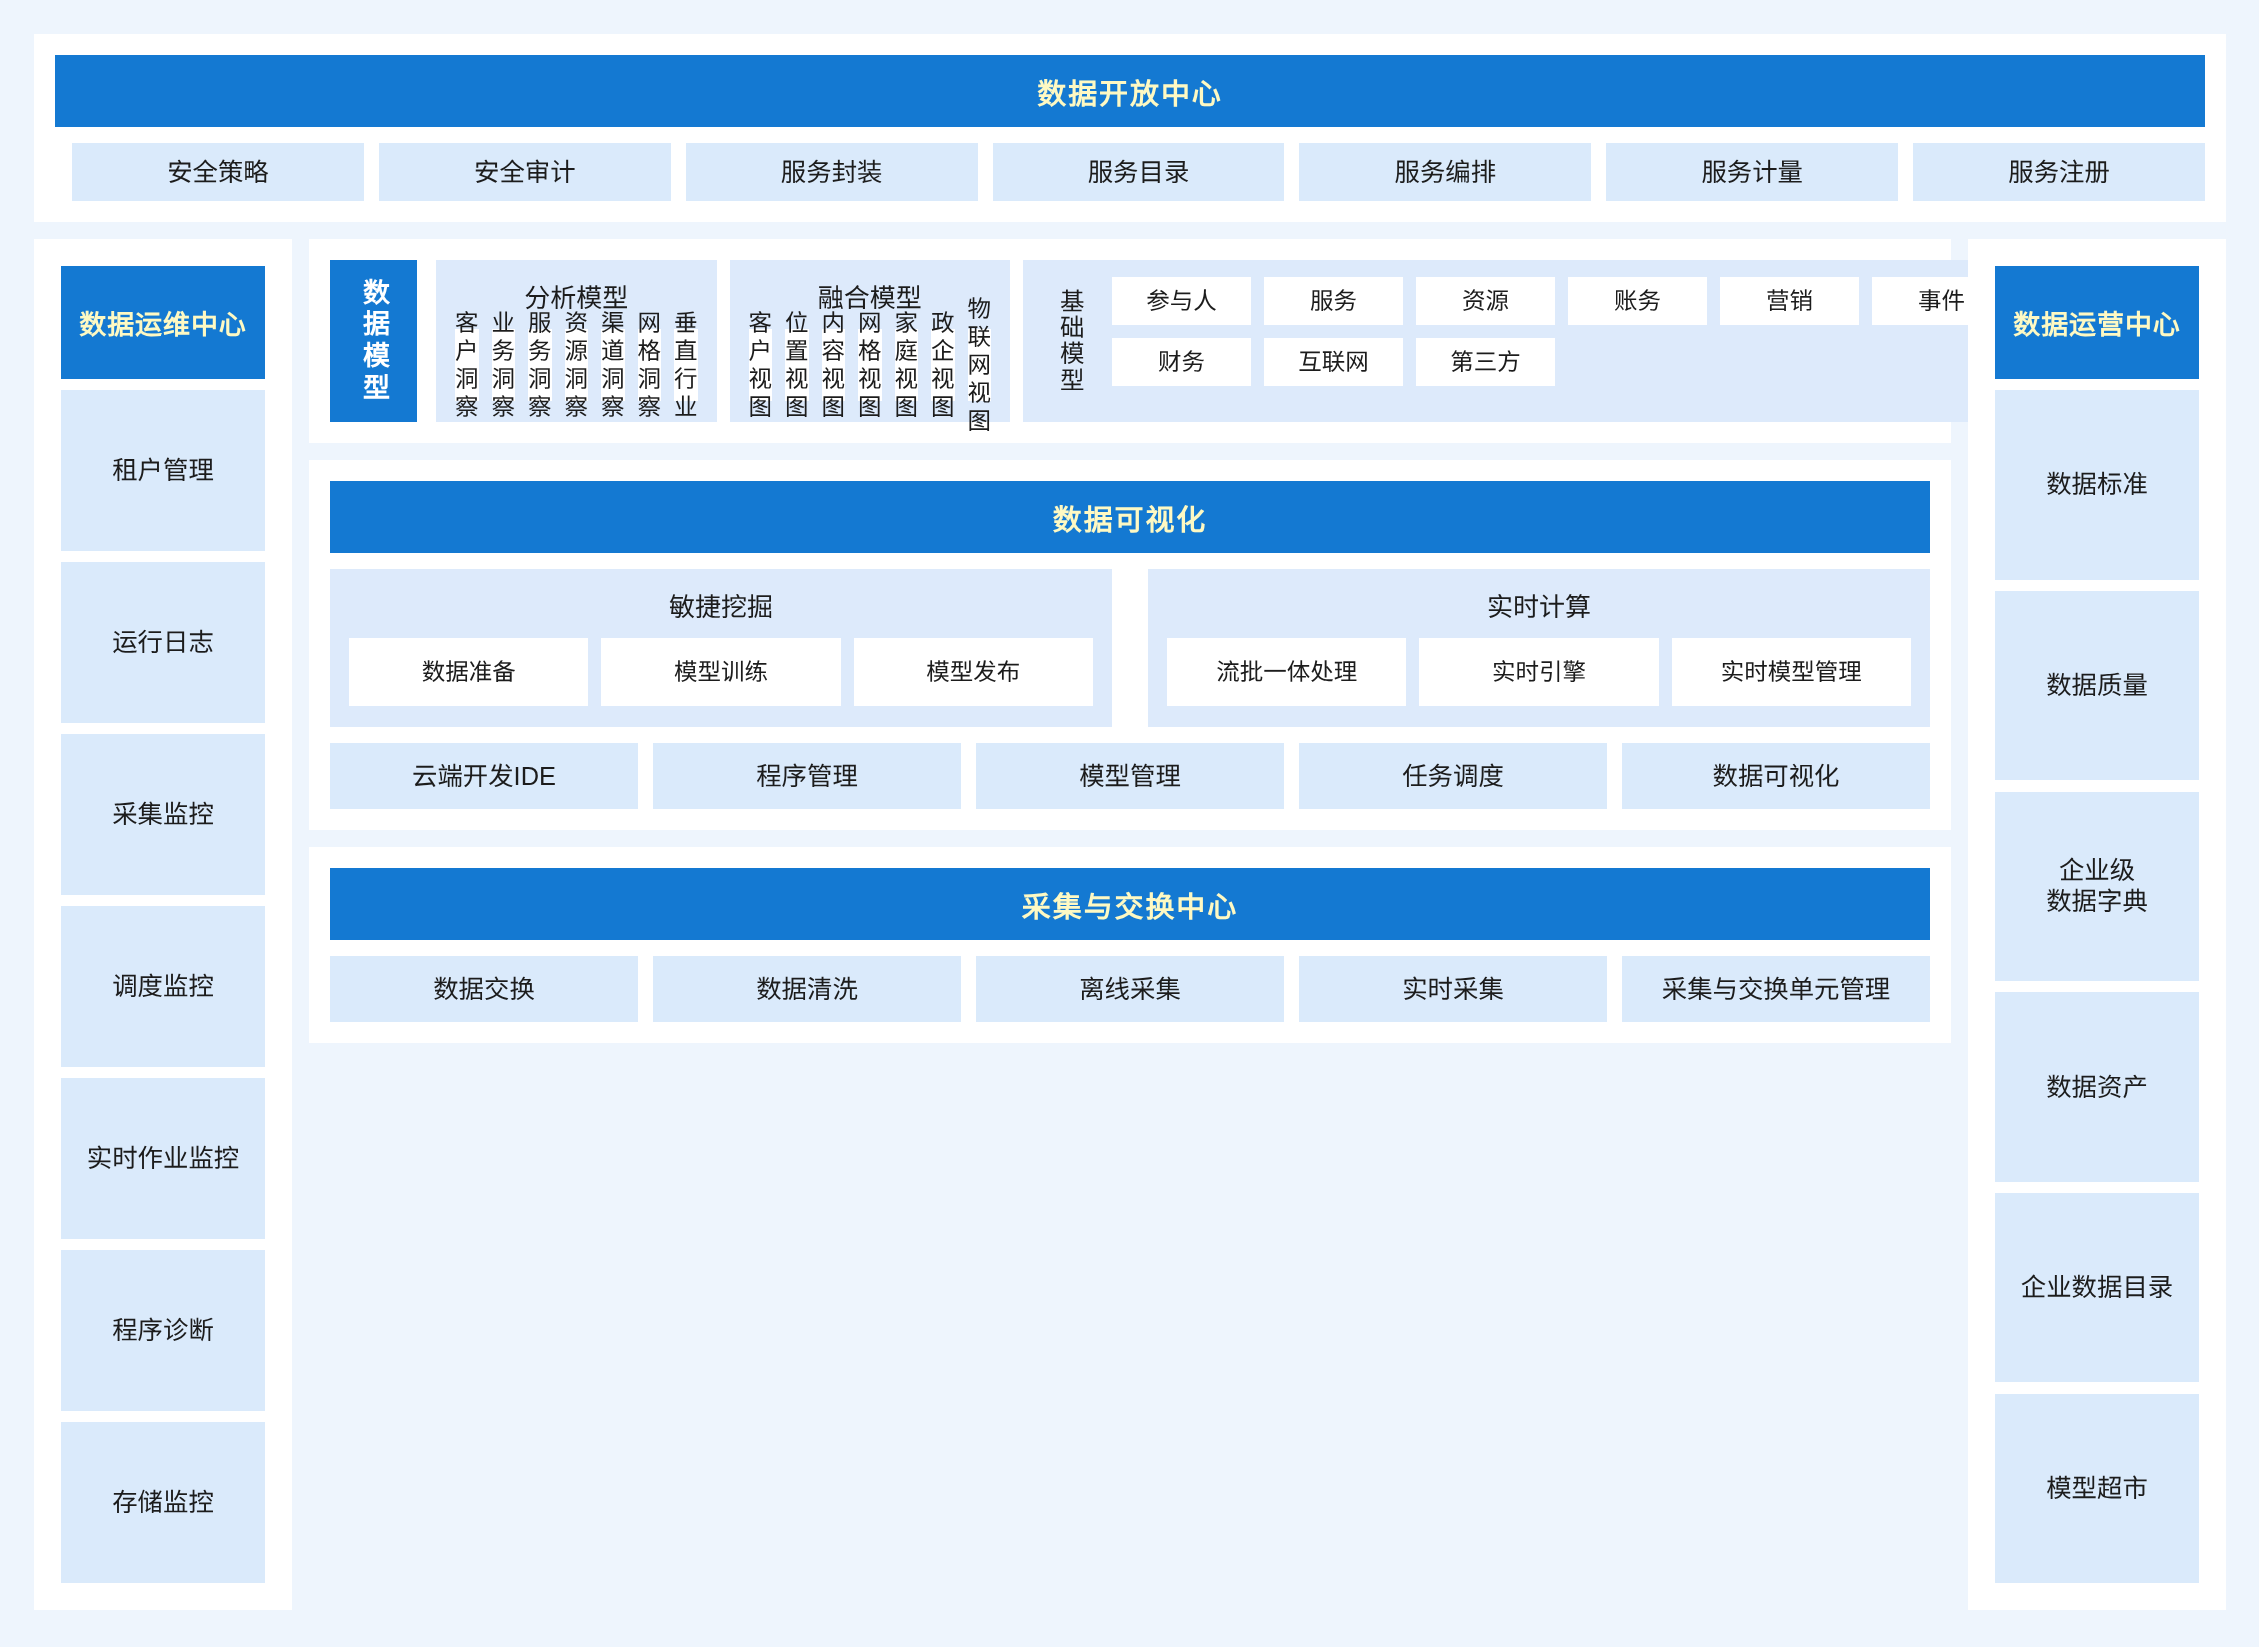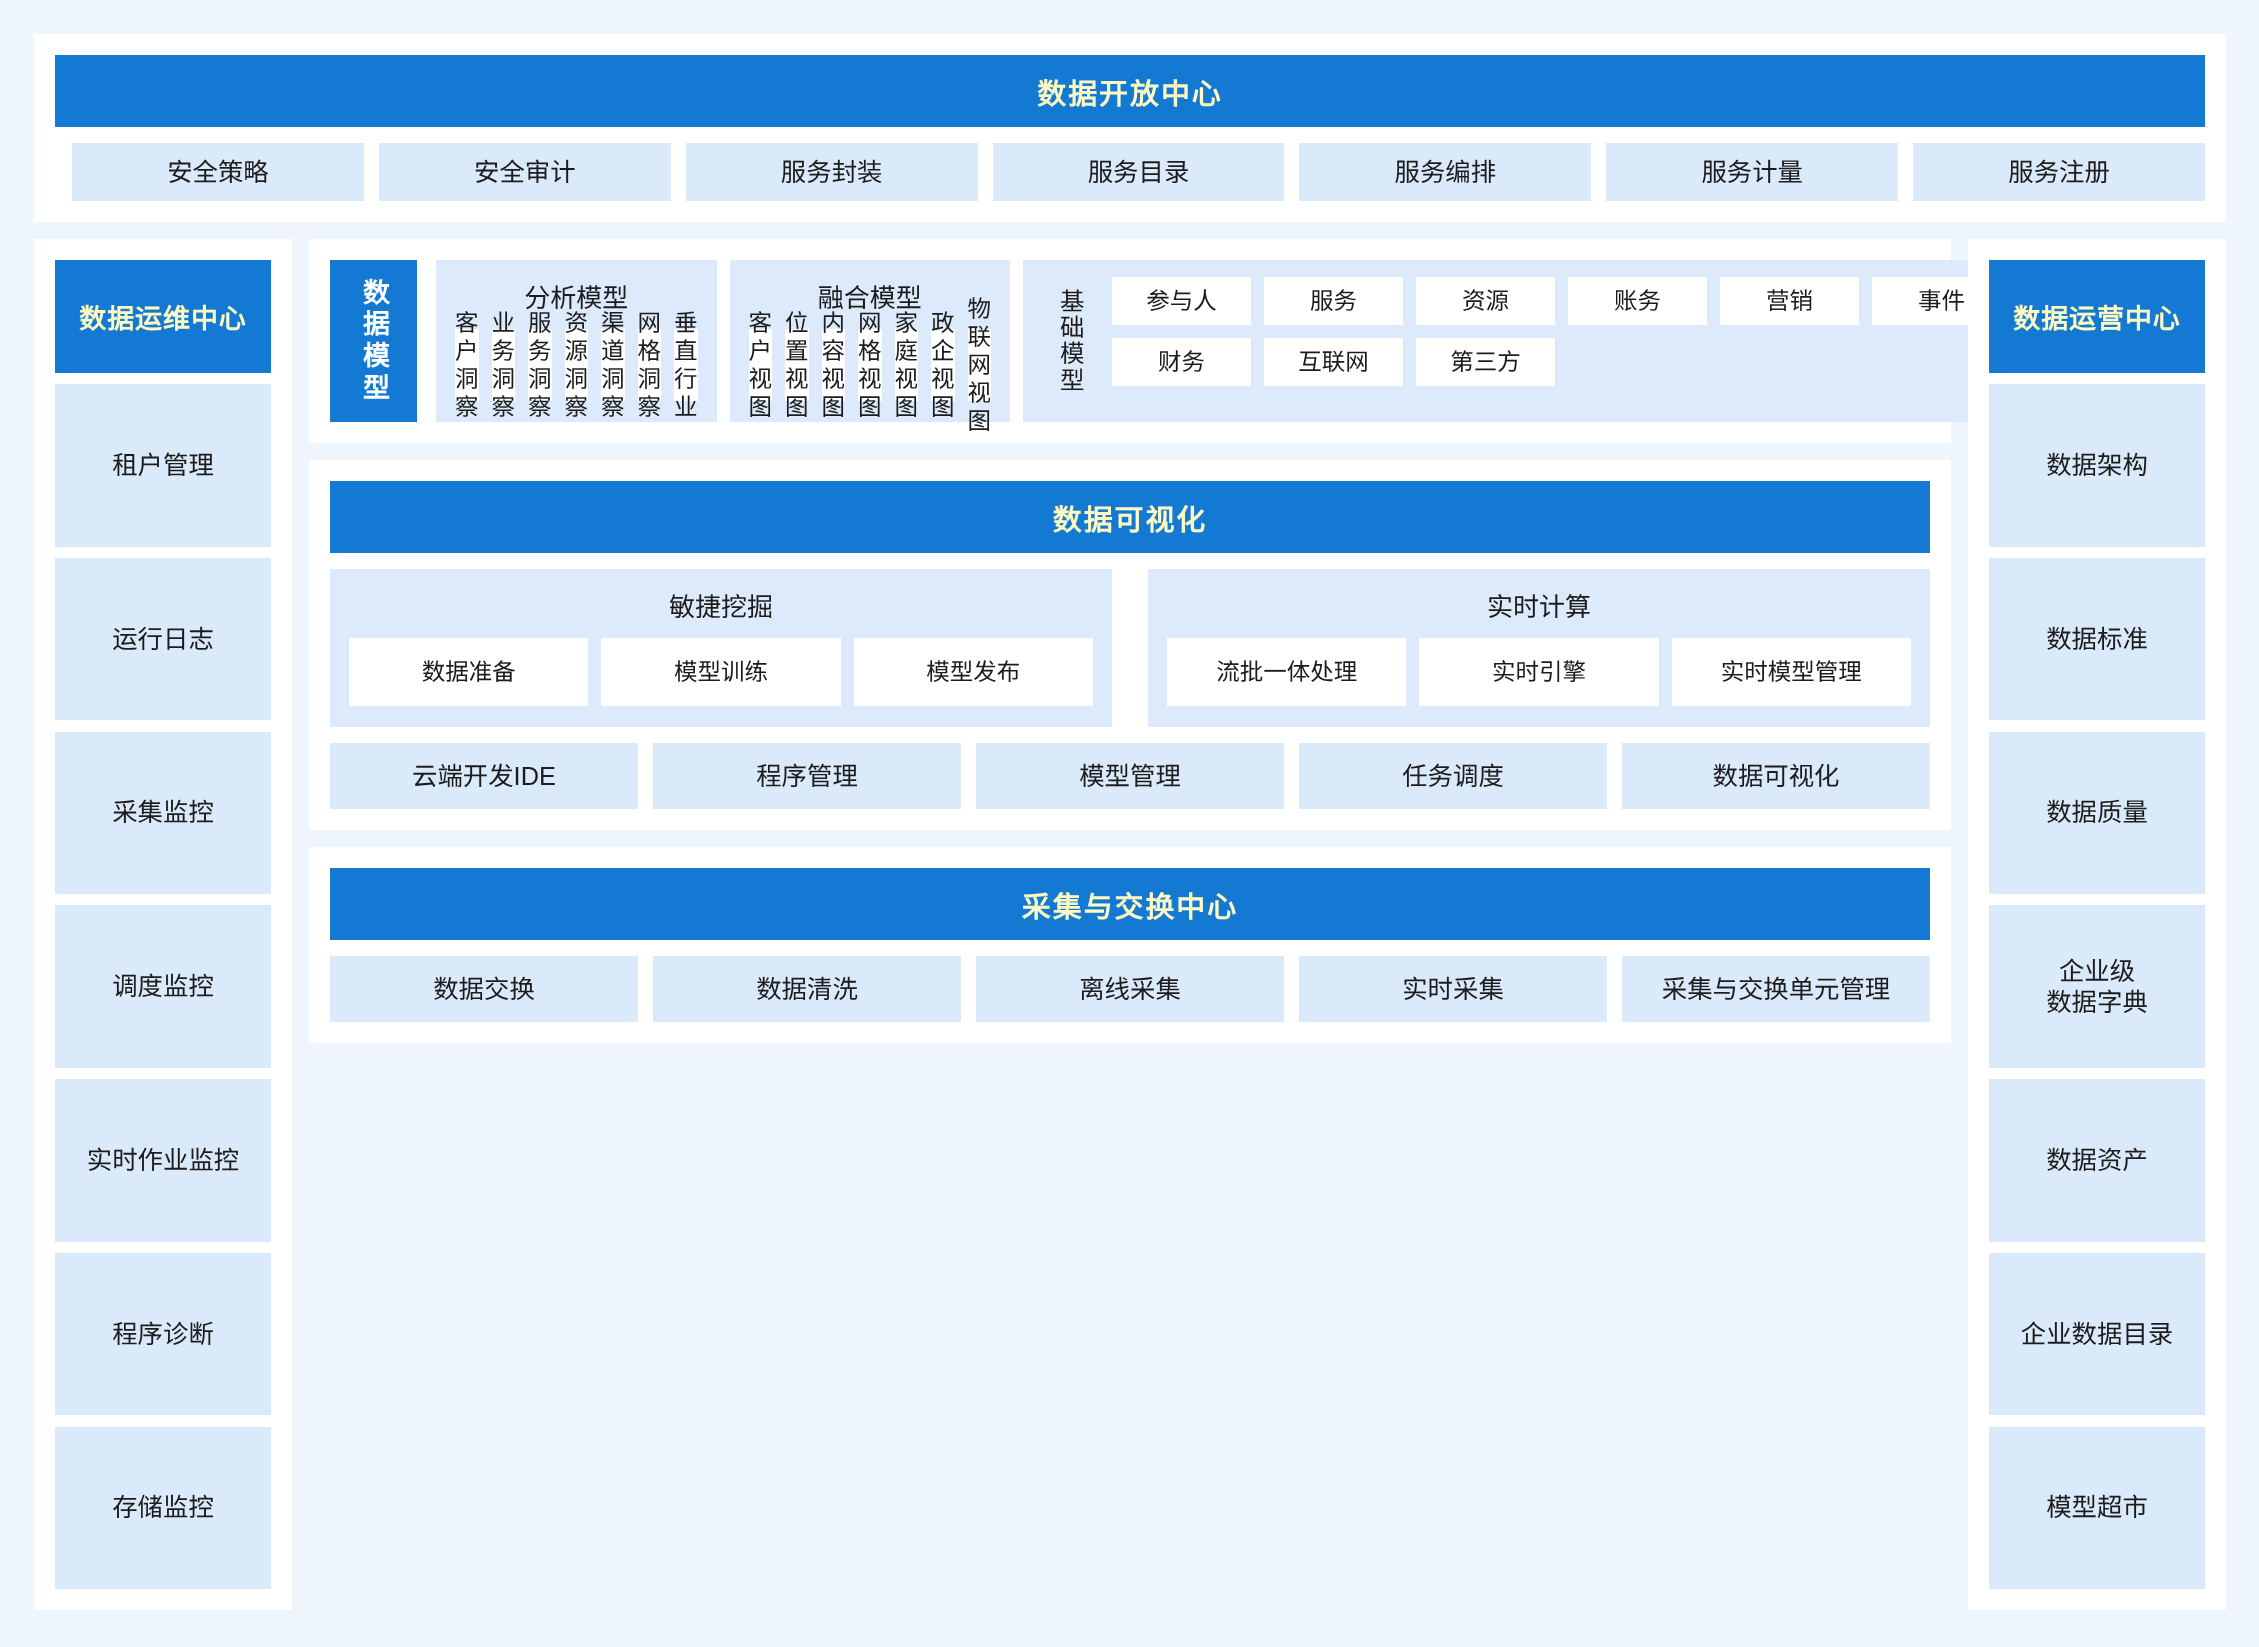--- a/index.html
+++ b/index.html
@@ -90,21 +90,21 @@
     display: flex;
     gap: 17px;
     flex: 1 1 auto;
     min-height: 0;
   }
 
   .side-col {
     width: 258px;
     flex: 0 0 258px;
     background: #ffffff;
-    padding: 21px;
+    padding: 27px;
     display: flex;
     flex-direction: column;
     gap: 11.3px;
   }
   .side-col .blue-bar { height: 113px; font-size: 27px; letter-spacing: 0.9px; }
   .side-col .chip { flex: 1 1 0; min-height: 70px; }
 
   .center-col {
     flex: 1 1 auto;
     display: flex;
@@ -332,21 +332,20 @@
           <div class="chip">离线采集</div>
           <div class="chip">实时采集</div>
           <div class="chip">采集与交换单元管理</div>
         </div>
       </section>
 
     </div>
 
     <aside class="side-col">
       <div class="blue-bar">数据运营中心</div>
-      <div class="chip">数据架构</div>
       <div class="chip">数据标准</div>
       <div class="chip">数据质量</div>
       <div class="chip">企业级<br>数据字典</div>
       <div class="chip">数据资产</div>
       <div class="chip">企业数据目录</div>
       <div class="chip">模型超市</div>
     </aside>
 
   </div>
 </div>

